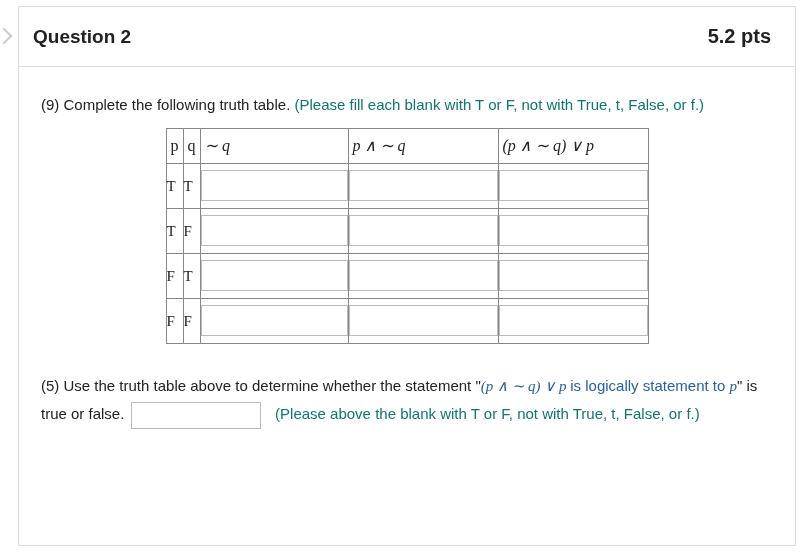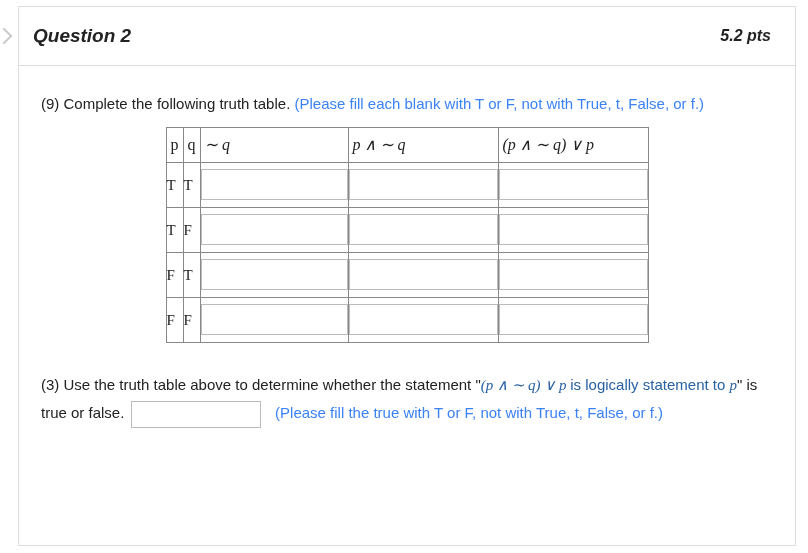--- a/index.html
+++ b/index.html
@@ -30,39 +30,38 @@
       margin-top: 6px;
       width: 778px;
       height: 540px;
     }
     .header {
       display: flex;
       justify-content: space-between;
       align-items: center;
       padding: 18px 24px 18px 14px;
       border-bottom: 1px solid #ddd;
-      font-style: italic;
     }
     .title {
       font-size: 19px;
       font-weight: 700;
       color: #222;
     }
     .pts {
-      font-size: 16px;
+      font-size: 20px;
       font-weight: 600;
       color: #222;
     }
     .body {
       padding: 24px 22px;
       font-size: 15px;
       color: #222;
       line-height: 1.9;
     }
-    .red { color: #3b82f6; }
+    .red { color: #0f766e; }
     .blue { color: #2861a3; }
     .italic { font-style: italic; font-family: Georgia, serif;}
     table.truth {
       border-collapse: collapse;
       margin: 8px auto 28px auto;
     }
     table.truth td, table.truth th {
       border: 1px solid #888;
       text-align: left;
       vertical-align: middle;
@@ -162,16 +161,16 @@
         <td class="pq-cell">F</td>
         <td class="pq-cell">F</td>
         <td class="cell-input-wrap"><input class="cell-input" style=""></td>
         <td class="cell-input-wrap"><input class="cell-input" style=""></td>
         <td class="cell-input-wrap"><input class="cell-input" style=""></td>
       </tr>
     </tbody>
       </table>
 
     <div class="para2">
-      <span>(3)  Use the truth table above to determine whether the statement "</span><span class="blue italic">(p ∧ ∼ q) ∨ p </span><span class="blue">is logically statement to </span><span class="blue italic">p</span><span>" is true or false.   </span><input class="inline-input" style=""> &nbsp; <span class="red">(Please fill the true with T or F, not with True, t, False, or f.)</span>
+      <span>(5)  Use the truth table above to determine whether the statement "</span><span class="blue italic">(p ∧ ∼ q) ∨ p </span><span class="blue">is logically statement to </span><span class="blue italic">p</span><span>" is true or false.   </span><input class="inline-input" style=""> &nbsp; <span class="red">(Please above the blank with T or F, not with True, t, False, or f.)</span>
     </div>
   </div>
 </div>
 
 </body></html>

